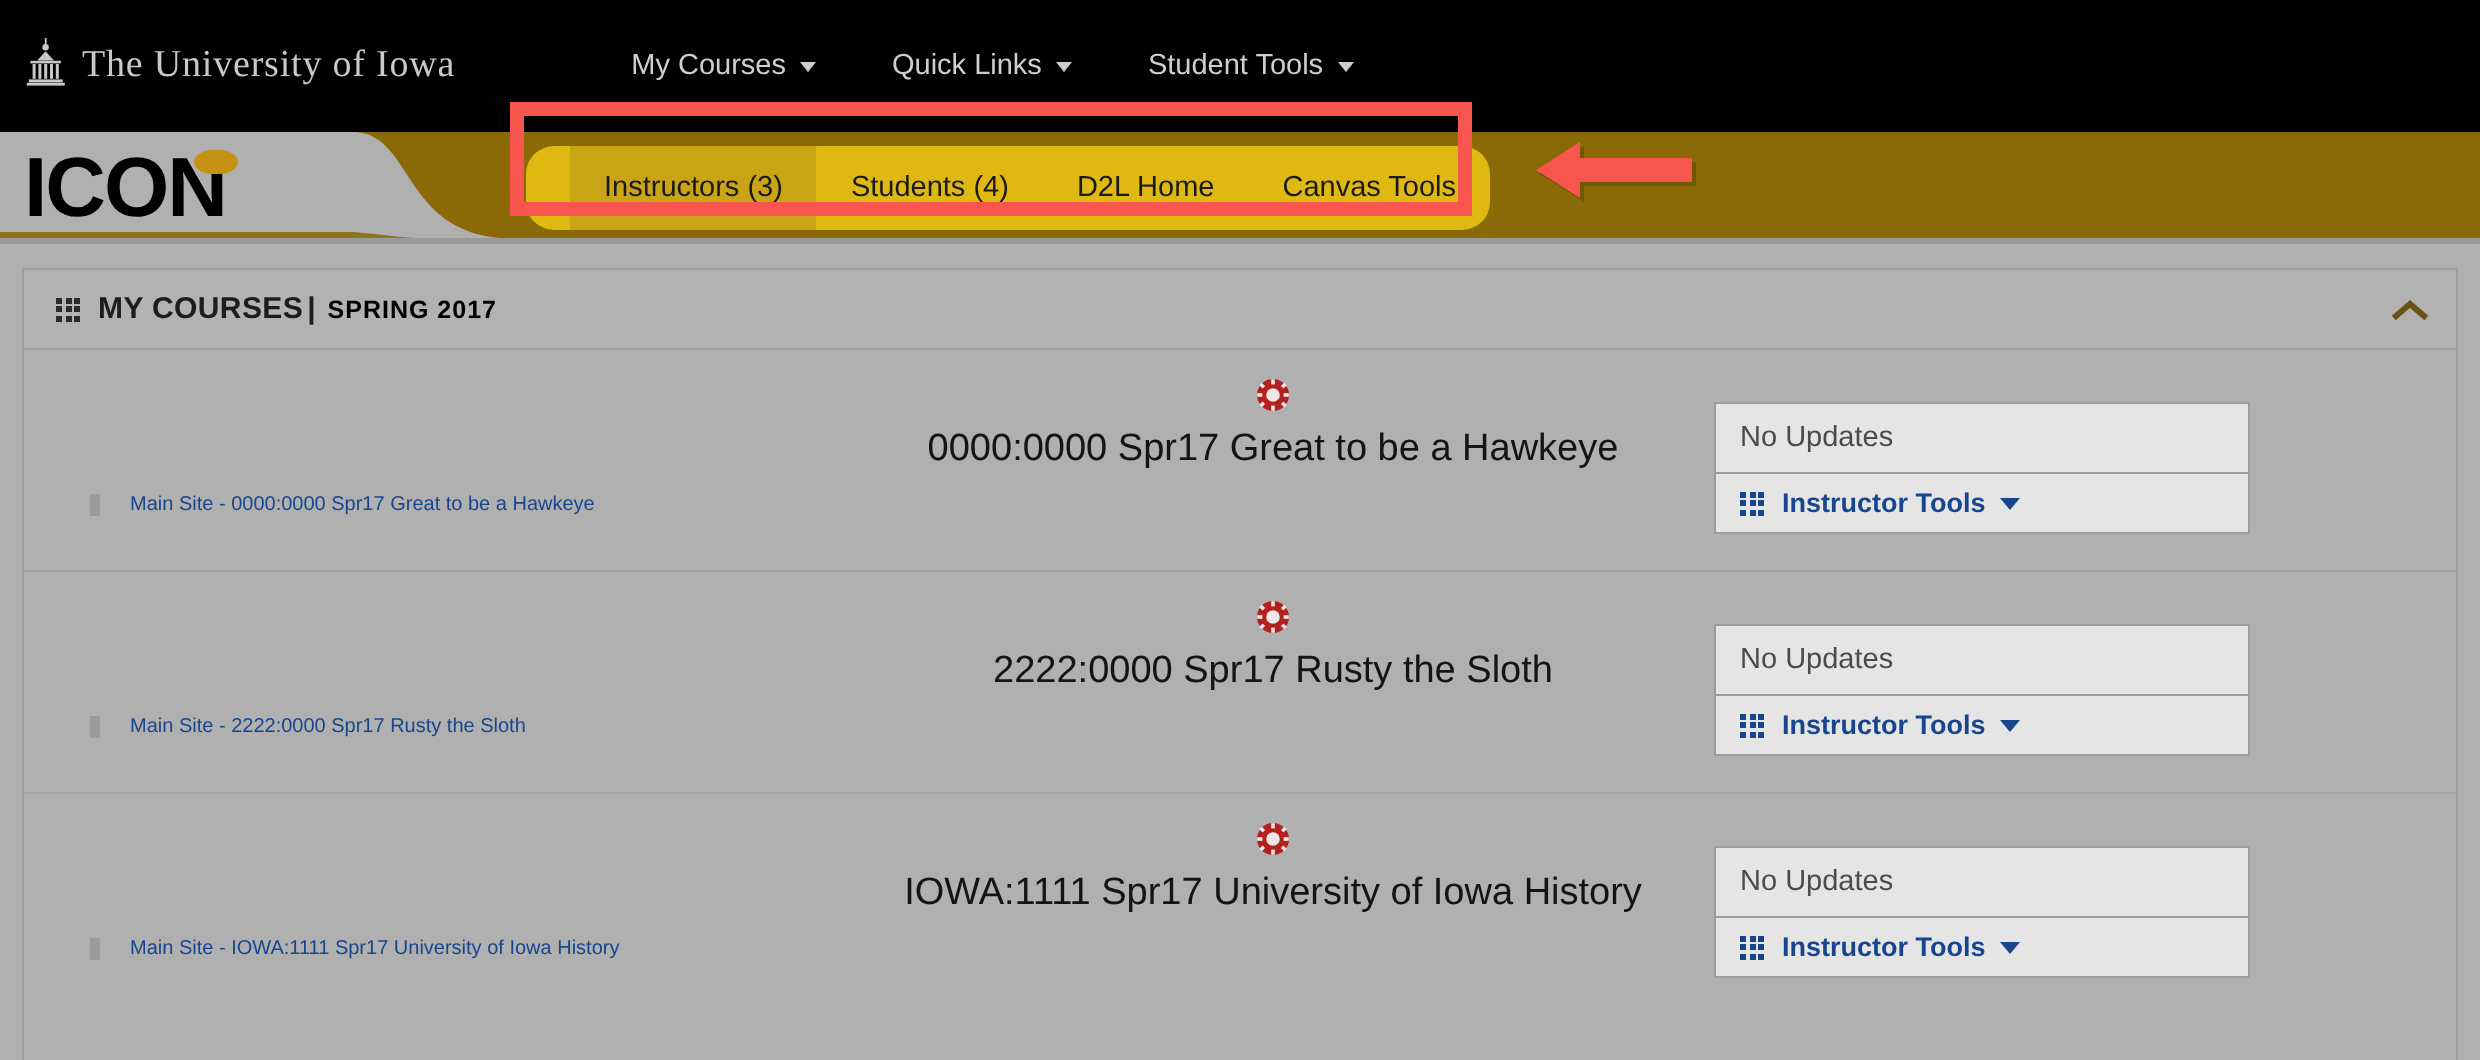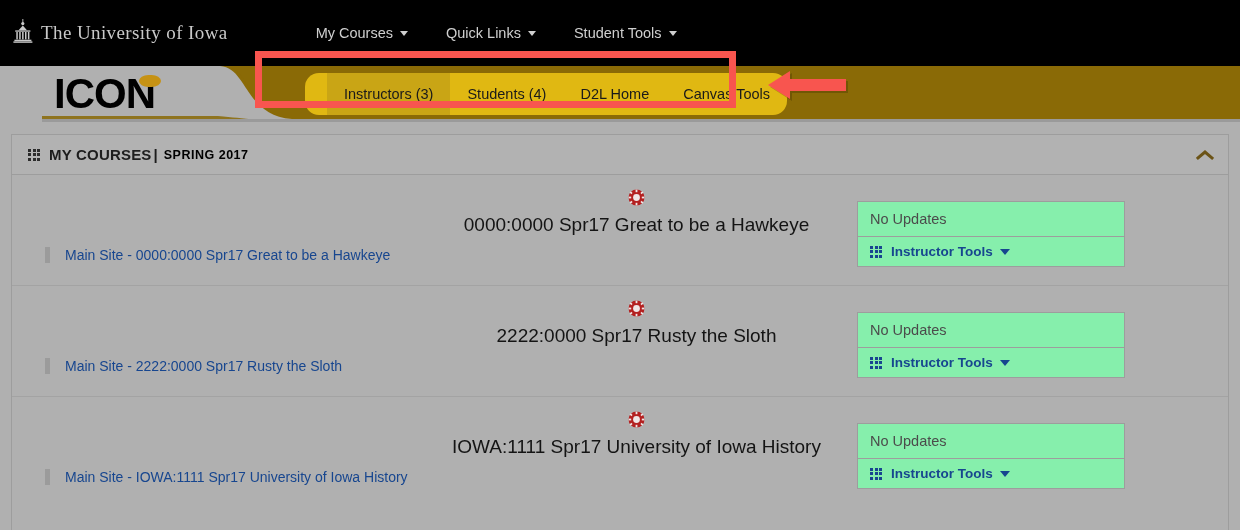--- a/index.html
+++ b/index.html
@@ -56,21 +56,20 @@
     border-top: 5px solid #cfcfcf;
     display: inline-block;
   }
 
   
   .iconbar {
     position: relative;
     height: 56px;
     background: #8a6a06;
     overflow: hidden;
-    margin-left: 42px;
   }
   .iconbar-left {
     position: absolute;
     left: 0; top: 0;
     width: 250px; height: 56px;
   }
   .swoosh-gray {
     position: absolute;
     left: 0; top: 0;
     width: 250px; height: 56px;
@@ -231,34 +230,34 @@
     margin-top: 11px;
     padding-left: 33px;
   }
   .accent-bar {
     width: 5px;
     background: #9b9b9b;
     flex: 0 0 auto;
   }
   .sublink-text {
     margin-left: 15px;
-    font-size: 14px;
+    font-size: 10px;
     color: #17468f;
     cursor: pointer;
     align-self: center;
   }
 
   
   .updates-panel {
     position: absolute;
     right: 103px;
     top: 26px;
     width: 268px;
     border: 1px solid #9d9d9d;
-    background: #86efac;
+    background: #e5e5e5;
   }
   .updates-status {
     padding: 9px 12px 9px 12px;
     font-size: 14.5px;
     color: #4b4b4b;
     border-bottom: 1px solid #9d9d9d;
   }
   .updates-tools {
     padding: 7px 12px 7px 12px;
     display: flex;

